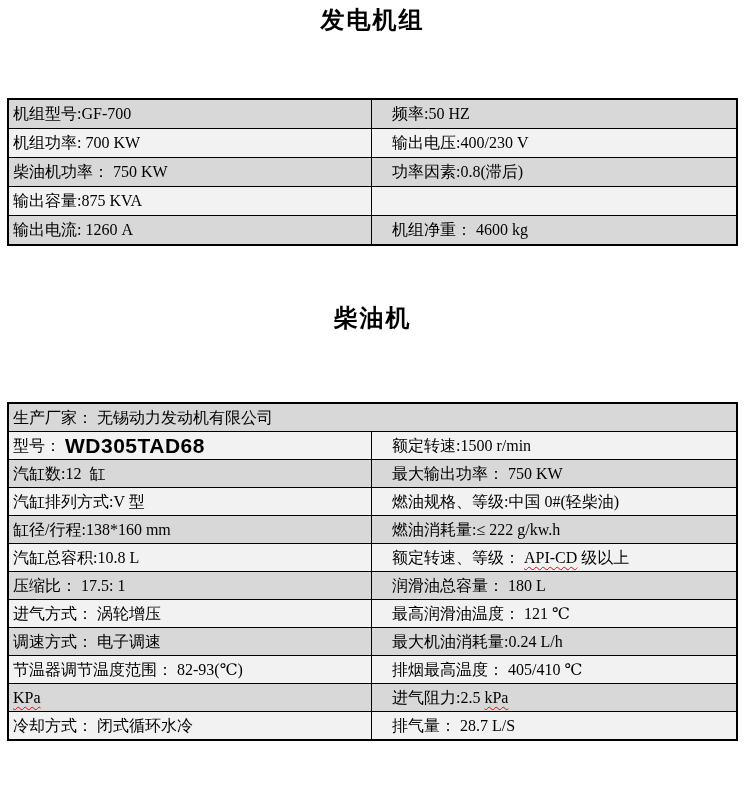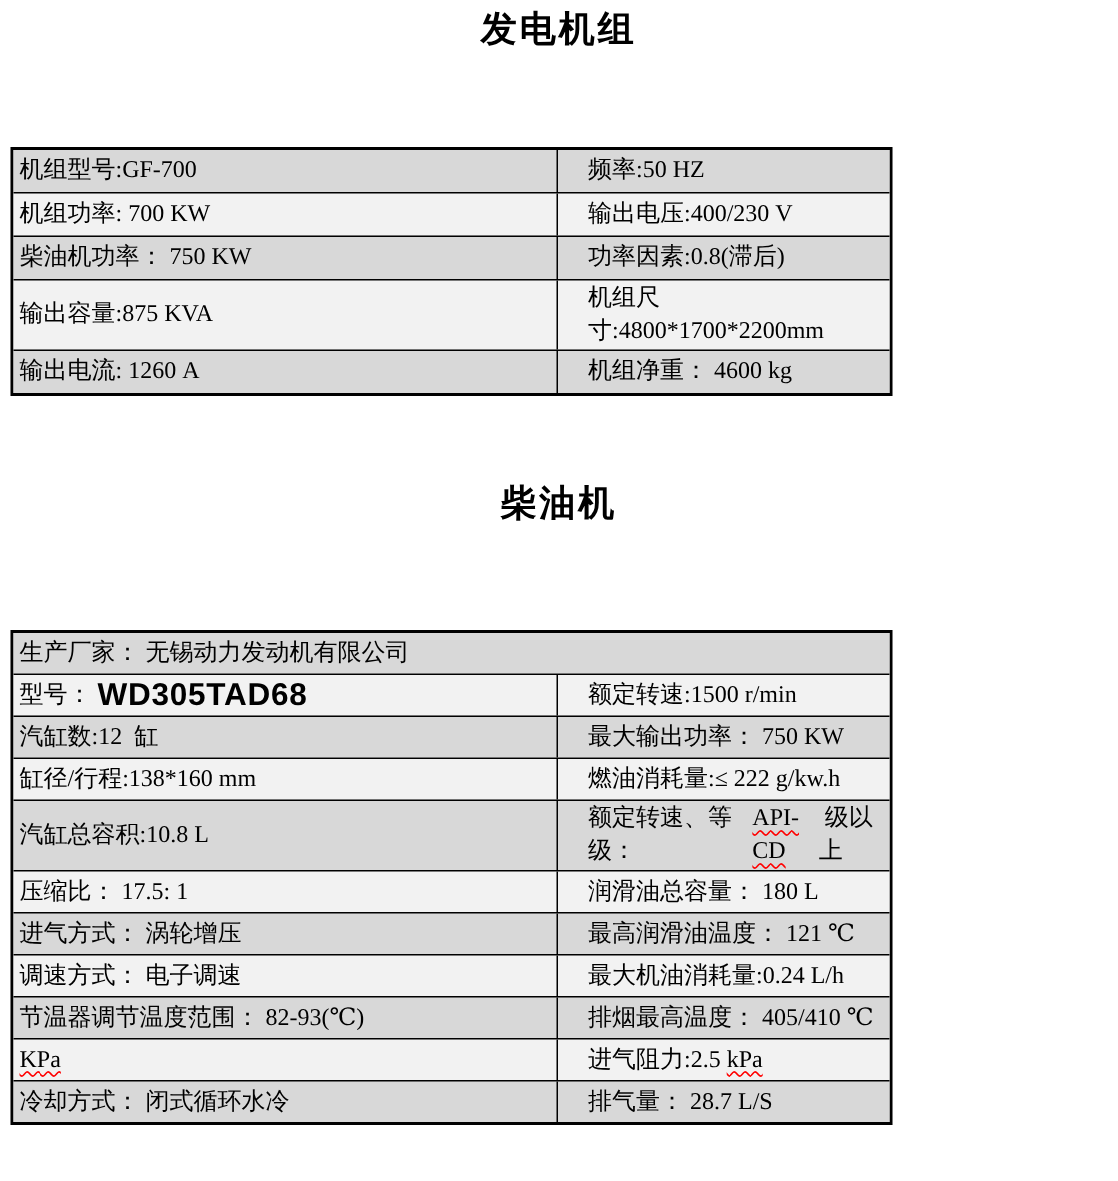--- a/index.html
+++ b/index.html
@@ -21,21 +21,21 @@
     line-height: 30px;
     font-weight: bold;
     letter-spacing: 2px;
     font-family: "Liberation Serif", "DejaVu Serif", serif;
   }
   #generator-title { padding-top: 5px; }
   #engine-title    { margin-top: 57px; }
 
   .spec-table {
     margin-left: 7px;
-    width: 588px;
+    width: 731px;
     box-sizing: border-box;
     border: 2px solid var(--border, #000000);
     background: var(--row-shade-b, #f2f2f2);
   }
   #generator-table { margin-top: 63px; }
   #engine-table    { margin-top: 69px; }
 
   .trow {
     display: flex;
     align-items: stretch;
@@ -94,21 +94,20 @@
       <div class="trow">
         <div class="tcell left"><span class="seg">机组功率: 700 KW</span></div>
         <div class="tcell right"><span class="seg">输出电压:400/230 V</span></div>
       </div>
       <div class="trow">
         <div class="tcell left"><span class="seg">柴油机功率： 750 KW</span></div>
         <div class="tcell right"><span class="seg">功率因素:0.8(滞后)</span></div>
       </div>
       <div class="trow">
         <div class="tcell left"><span class="seg">输出容量:875 KVA</span></div>
-        <div class="tcell right"><span class="seg">机组尺寸:4800*1700*2200mm</span></div>
       </div>
       <div class="trow">
         <div class="tcell left"><span class="seg">输出电流: 1260 A</span></div>
         <div class="tcell right"><span class="seg">机组净重： 4600 kg</span></div>
       </div>
     </div>
 </div>
 
 <div>
   <h1 class="section-title" id="engine-title">柴油机</h1>
@@ -116,20 +115,24 @@
       <div class="trow">
         <div class="tcell full"><span class="seg">生产厂家： 无锡动力发动机有限公司</span></div>
       </div>
       <div class="trow tall">
         <div class="tcell left"><span class="seg">型号： </span><span class="seg model">WD305TAD68</span></div>
         <div class="tcell right vtop"><span class="seg">额定转速:1500 r/min</span></div>
       </div>
       <div class="trow">
         <div class="tcell left"><span class="seg">汽缸数:12  缸</span></div>
         <div class="tcell right"><span class="seg">最大输出功率： 750 KW</span></div>
+      </div>
+      <div class="trow">
+        <div class="tcell left"><span class="seg">汽缸排列方式:V 型</span></div>
+        <div class="tcell right"><span class="seg">燃油规格、等级:中国 0#(轻柴油)</span></div>
       </div>
       <div class="trow">
         <div class="tcell left"><span class="seg">缸径/行程:138*160 mm</span></div>
         <div class="tcell right"><span class="seg">燃油消耗量:≤ 222 g/kw.h</span></div>
       </div>
       <div class="trow">
         <div class="tcell left"><span class="seg">汽缸总容积:10.8 L</span></div>
         <div class="tcell right"><span class="seg">额定转速、等级： </span><span class="seg sq">API-CD</span><span class="seg"> 级以上</span></div>
       </div>
       <div class="trow">

